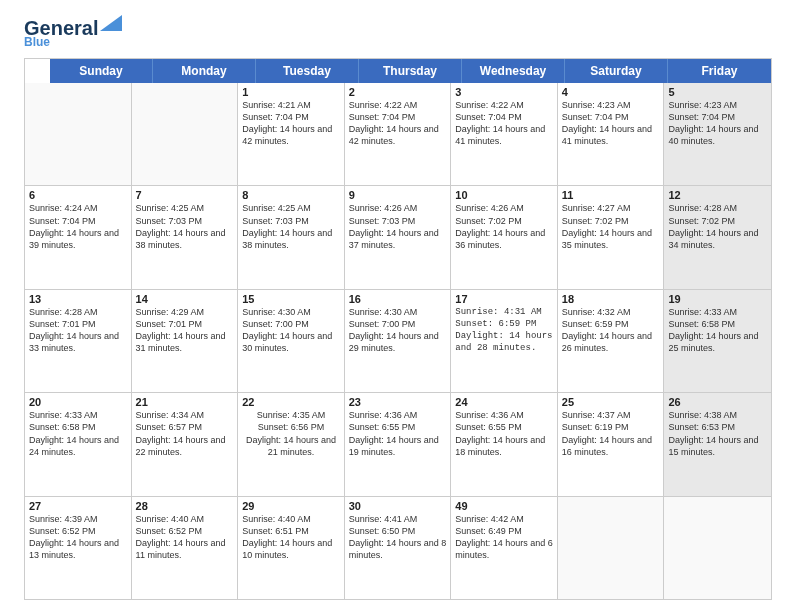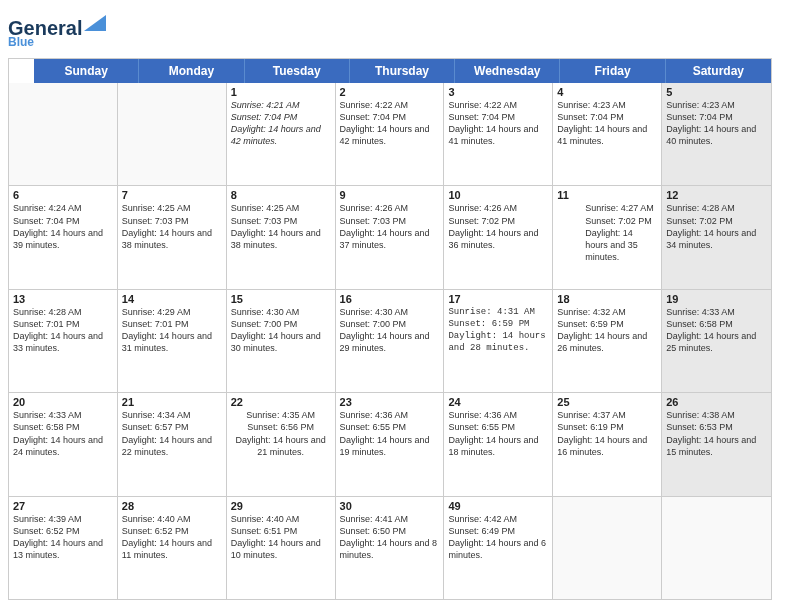--- a/index.html
+++ b/index.html
@@ -6,21 +6,21 @@
     body {
       font-family: Arial, sans-serif;
       background: #fff;
       width: 792px;
       height: 612px;
       overflow: hidden;
     }
     .page {
       width: 792px;
       height: 612px;
-      padding: 18px 20px 12px 8px;
+      padding: 18px 20px 12px 24px;
       display: flex;
       flex-direction: column;
     }
     .header {
       display: flex;
       justify-content: space-between;
       align-items: flex-start;
       margin-bottom: 10px;
     }
     .logo {
@@ -121,30 +121,30 @@
     </div>
   </div>
 
   <div class="calendar">
     <div class="cal-header">
     <div class="cal-header-cell">Sunday</div>
         <div class="cal-header-cell">Monday</div>
         <div class="cal-header-cell">Tuesday</div>
         <div class="cal-header-cell">Thursday</div>
         <div class="cal-header-cell">Wednesday</div>
+        <div class="cal-header-cell">Saturday</div>
         <div class="cal-header-cell">Friday</div>
-        <div class="cal-header-cell">Saturday</div>
       </div>
     <div class="cal-body">
     <div class="cal-row">
           <div class="cal-cell empty"></div>
           <div class="cal-cell empty"></div>
           <div class="cal-cell">
             <div class="day-num">1</div>
-            <div class="cell-text" style="white-space: pre-line; font-style: italic;">Sunrise: 4:21 AM
+            <div class="cell-text" style="white-space: pre-line;">Sunrise: 4:21 AM
 Sunset: 7:04 PM
 Daylight: 14 hours and 42 minutes.</div>
           </div>
           <div class="cal-cell">
             <div class="day-num">2</div>
             <div class="cell-text" style="white-space: pre-line;">Sunrise: 4:22 AM
 Sunset: 7:04 PM
 Daylight: 14 hours and 42 minutes.</div>
           </div>
           <div class="cal-cell">
@@ -192,21 +192,21 @@
 Daylight: 14 hours and 37 minutes.</div>
           </div>
           <div class="cal-cell">
             <div class="day-num">10</div>
             <div class="cell-text" style="white-space: pre-line;">Sunrise: 4:26 AM
 Sunset: 7:02 PM
 Daylight: 14 hours and 36 minutes.</div>
           </div>
           <div class="cal-cell">
             <div class="day-num">11</div>
-            <div class="cell-text" style="white-space: pre-line; margin-left: 28px;">Sunrise: 4:27 AM
+            <div class="cell-text" style="white-space: pre-line;">Sunrise: 4:27 AM
 Sunset: 7:02 PM
 Daylight: 14 hours and 35 minutes.</div>
           </div>
           <div class="cal-cell shaded">
             <div class="day-num">12</div>
             <div class="cell-text" style="white-space: pre-line;">Sunrise: 4:28 AM
 Sunset: 7:02 PM
 Daylight: 14 hours and 34 minutes.</div>
           </div>
         </div>

